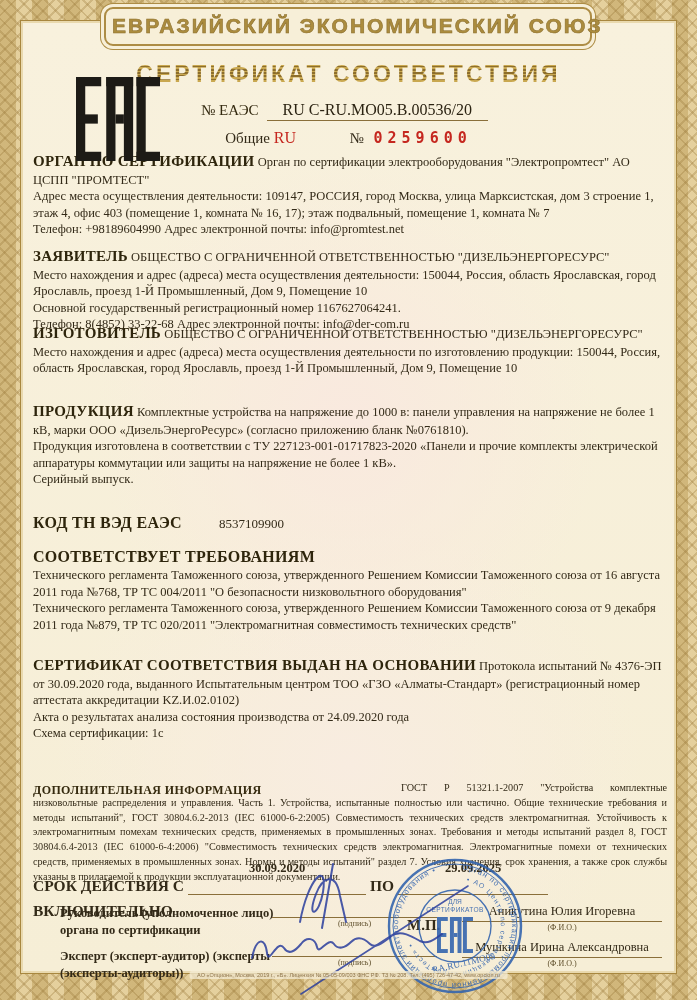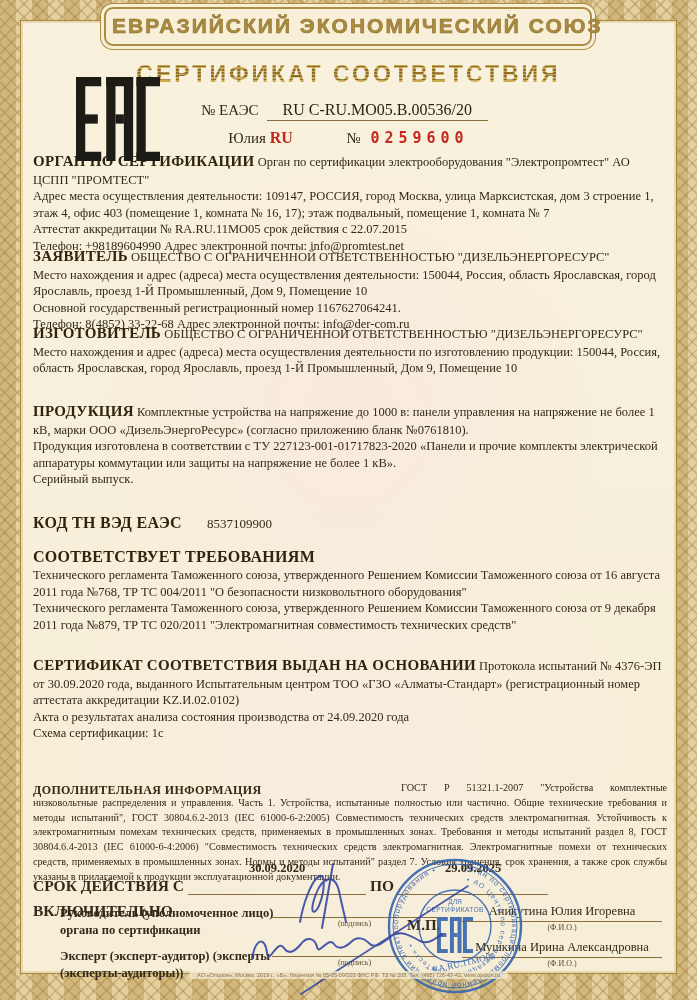--- a/index.html
+++ b/index.html
@@ -36,28 +36,28 @@
     position:absolute;top:61px;left:0;right:0;text-align:center;z-index:3;
     font-family:"Liberation Sans",sans-serif;font-weight:bold;font-size:23px;letter-spacing:3px;
     color:#a8893c;
     background:repeating-linear-gradient(180deg,#c9a850 0 1.6px,#8d6e2b 1.6px 3.2px);
     -webkit-background-clip:text;background-clip:text;-webkit-text-fill-color:transparent;
   }
   .num-line{position:absolute;top:101px;left:0;right:8px;text-align:center;font-size:15px;}
   .num-line .lbl{color:#33290f;}
   .num-line .val{display:inline-block;border-bottom:1px solid #8a6f3a;padding:0 16px 1px;margin-left:8px;font-size:16px;color:#2b2312;}
   .series-line{position:absolute;top:129px;left:0;right:0;text-align:center;font-size:15px;}
-  .series-line .red{color:#c5271f;font-weight:bold;font-size:16px;}
+  .series-line .red{color:#c5271f;font-weight:normal;font-size:16px;}
   .series-line .serial{color:#c5271f;font-family:"DejaVu Sans Mono",monospace;font-weight:bold;font-size:15px;letter-spacing:5px;margin-left:6px;}
   .sec{position:absolute;left:33px;right:30px;font-size:12.5px;line-height:1.32;}
   .sec .h{font-weight:bold;font-size:15px;letter-spacing:.3px;color:#2e250c;}
   .sec .lead{font-size:12.5px;}
   .sec p{margin:0;}
   .kod .h{font-size:16px;}
-  .kod .v{margin-left:22px;font-size:13px;}
+  .kod .v{margin-left:34px;font-size:13px;}
   .dop{position:absolute;left:33px;right:30px;}
   .dop .h{position:absolute;left:0;top:2px;font-weight:bold;font-size:12px;letter-spacing:.4px;z-index:2;color:#352a0e;white-space:nowrap;}
   .dop p{position:relative;z-index:1;margin:0;font-size:10.2px;line-height:1.45;text-indent:368px;text-align:justify;}
   .validity{position:absolute;left:33px;top:861px;font-weight:bold;font-size:15.5px;}
   .validity .row{display:flex;align-items:flex-end;}
   .validity .slot{width:178px;text-align:center;border-bottom:1px solid #8a6f3a;font-size:12.5px;font-weight:bold;padding-bottom:18px;margin:0 4px;}
   .validity .slot2{width:150px;}
   .validity .incl{margin-top:7px;}
   .sig-label{position:absolute;left:60px;width:215px;font-weight:bold;font-size:12.5px;line-height:1.35;}
   .sig-slot{position:absolute;width:165px;text-align:center;}
@@ -105,32 +105,31 @@
     </svg>
   </div>
 
   <div class="cert-title">СЕРТИФИКАТ СООТВЕТСТВИЯ</div>
 
   <div class="num-line">
     <span class="lbl">№ ЕАЭС</span><span class="val">RU C-RU.МО05.В.00536/20</span>
   </div>
 
   <div class="series-line">
-    <span>Юлия</span>
+    <span>Общие</span>
     <span class="red">RU</span>
     <span style="display:inline-block;width:46px;"></span>
     <span>№</span>
     <span class="serial">0259600</span>
   </div>
 
   <div class="sec" style="top:152px;">
     <span class="h">ОРГАН ПО СЕРТИФИКАЦИИ</span>
     <span class="lead">Орган по сертификации электрооборудования "Электропромтест" АО ЦСПП "ПРОМТЕСТ"</span>
     <p>Адрес места осуществления деятельности: 109147, РОССИЯ, город Москва, улица Марксистская, дом 3 строение 1, этаж 4, офис 403 (помещение 1, комната № 16, 17); этаж подвальный, помещение 1, комната № 7</p>
-    <p>Аттестат аккредитации № RA.RU.11МО05 срок действия с 22.07.2015</p>
     <p>Телефон: +98189604990 Адрес электронной почты: info@promtest.net</p>
   </div>
 
   <div class="sec" style="top:247px;">
     <span class="h">ЗАЯВИТЕЛЬ</span>
     <span class="lead">ОБЩЕСТВО С ОГРАНИЧЕННОЙ ОТВЕТСТВЕННОСТЬЮ "ДИЗЕЛЬЭНЕРГОРЕСУРС"</span>
     <p>Место нахождения и адрес (адреса) места осуществления деятельности: 150044, Россия, область Ярославская, город Ярославль, проезд 1-Й Промышленный, Дом 9, Помещение 10</p>
     <p>Основной государственный регистрационный номер 1167627064241.</p>
     <p>Телефон: 8(4852) 33-22-68 Адрес электронной почты: info@der-com.ru</p>
   </div>

